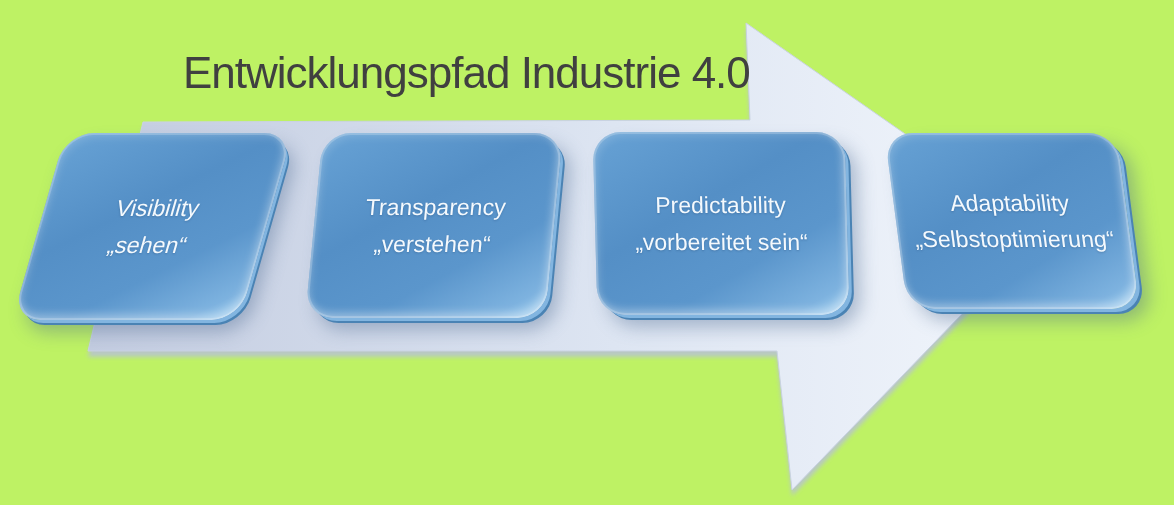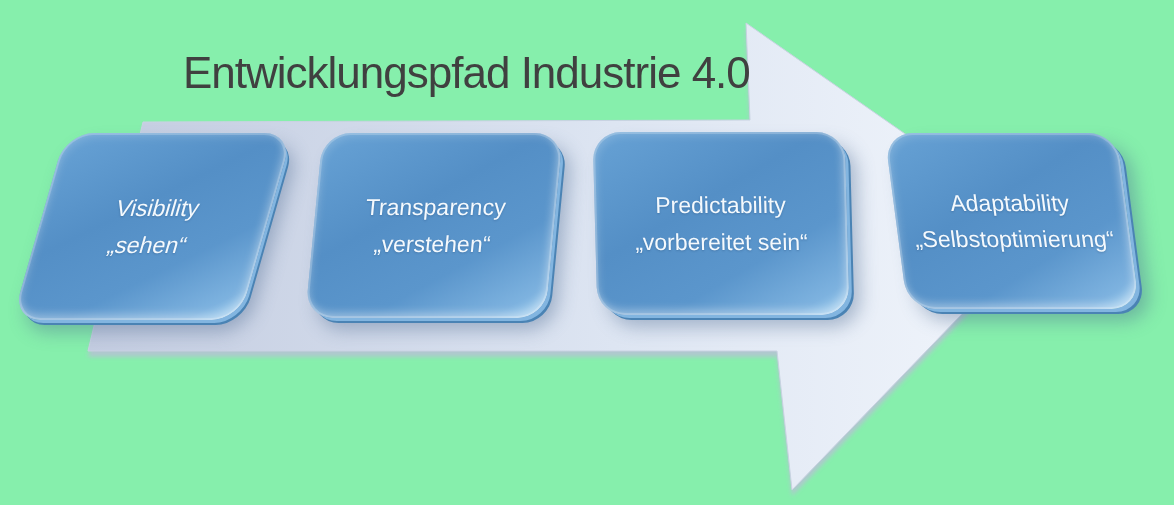--- a/index.html
+++ b/index.html
@@ -4,21 +4,21 @@
 <style>
   html, body {
     margin: 0;
     padding: 0;
     background: #ffffff;
   }
   .canvas {
     position: relative;
     width: 1174px;
     height: 505px;
-    background: #86efac;
+    background: #bef264;
     overflow: hidden;
     font-family: "Liberation Sans", sans-serif;
   }
   .arrow-svg {
     position: absolute;
     left: 0;
     top: 0;
     width: 1174px;
     height: 505px;
   }

